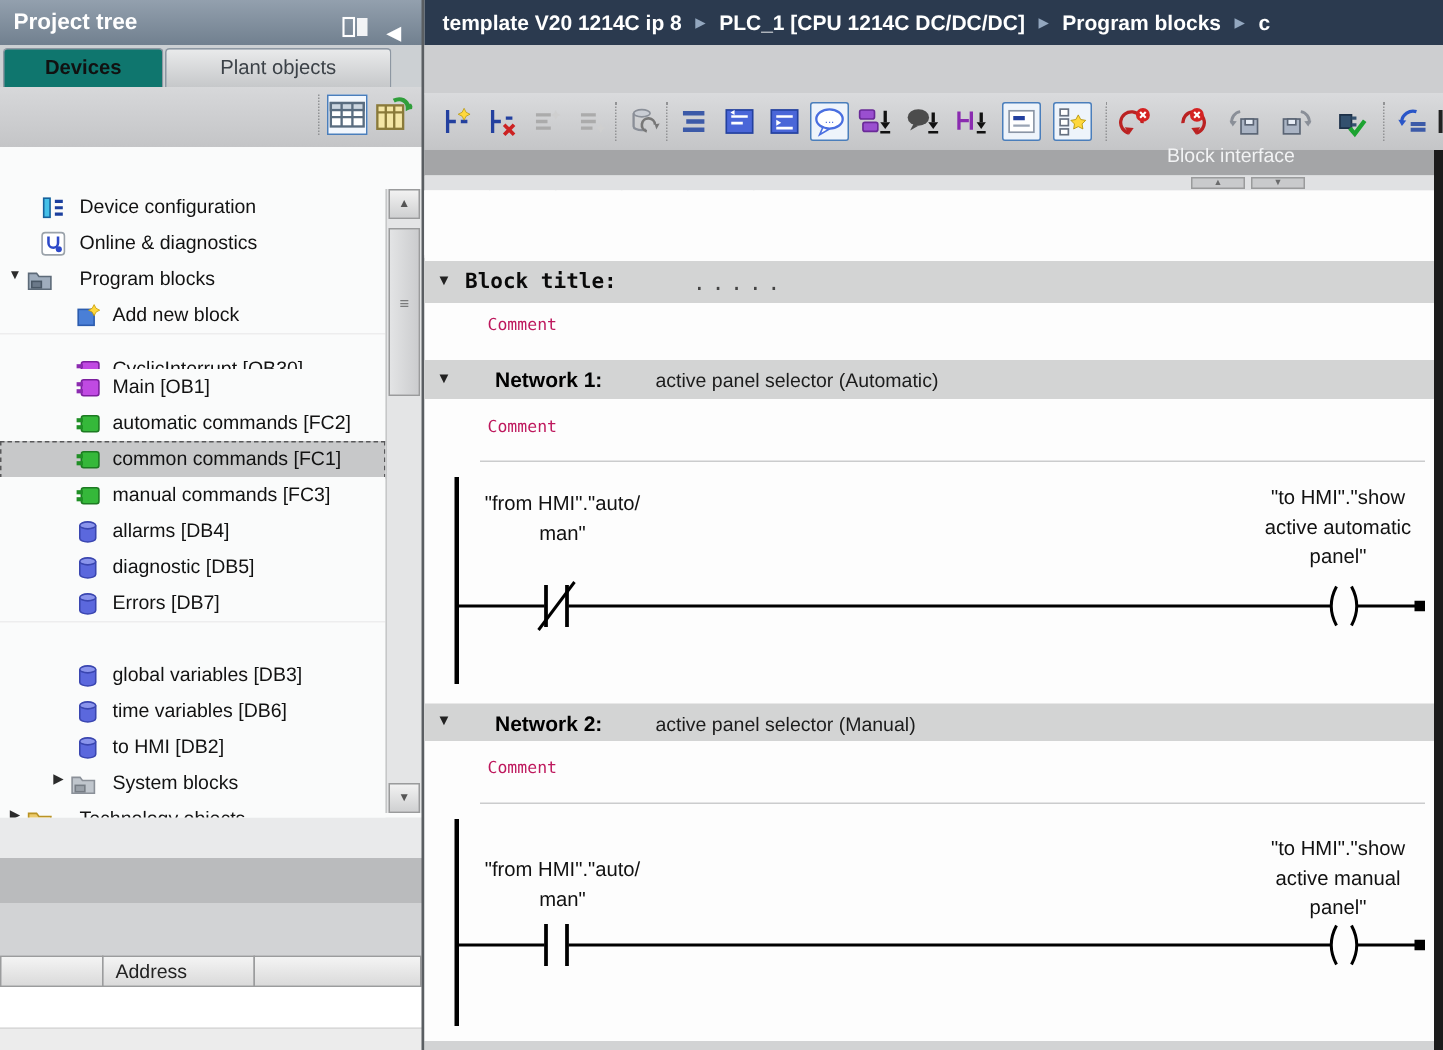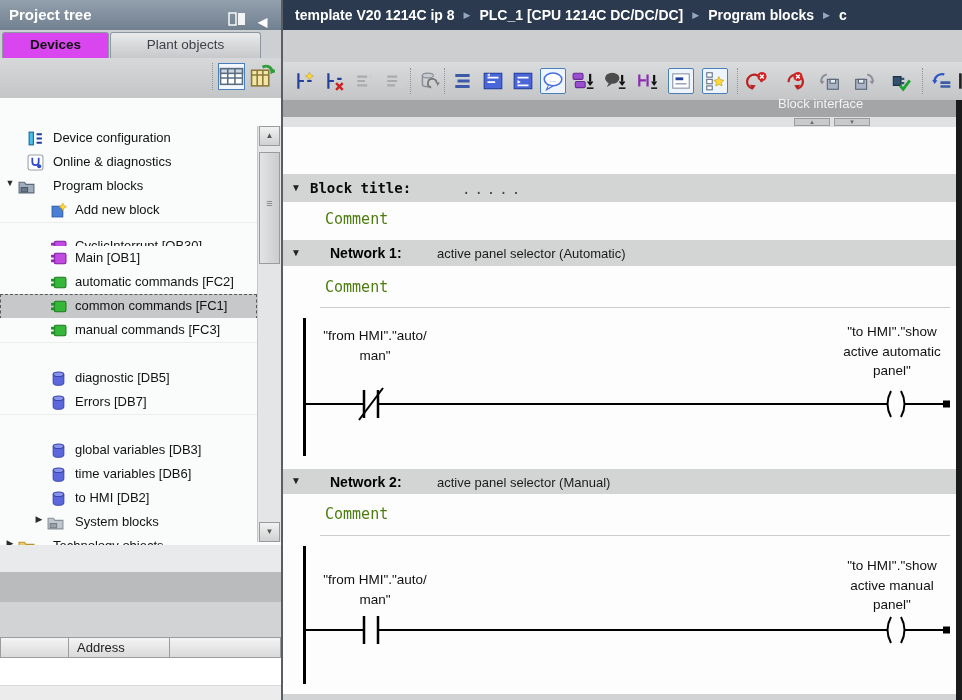--- a/index.html
+++ b/index.html
@@ -7,21 +7,21 @@
        font-family:"Liberation Sans",sans-serif;-webkit-font-smoothing:antialiased;}
   .abs{position:absolute;}
   
   .pt{left:0;top:0;width:282px;height:700px;background:#e9eaeb;}
   .pt-header{left:0;top:0;width:282px;height:30px;background:linear-gradient(#93a0ae,#71808f);
      color:#fff;font-weight:bold;font-size:15px;line-height:30px;padding-left:9px;box-sizing:border-box;}
   .pt-hicon{top:7px;width:20px;height:16px;color:#fff;}
   .pt-tabs{left:0;top:30px;width:282px;height:28px;background:#ccd0d3;border-bottom:1px solid #a9adb1;}
   .tab{top:2px;height:26px;box-sizing:border-box;border:1px solid #8d97a2;border-bottom:none;
      border-radius:3px 3px 0 0;font-size:13.5px;text-align:center;line-height:24px;color:#3c4248;}
-  .tab.active{background:#d946ef;font-weight:bold;color:#111;}
+  .tab.active{background:#0f766e;font-weight:bold;color:#111;}
   .tab.inactive{background:linear-gradient(#e9eaeb,#c6c8ca);}
   .pt-toolbar{left:0;top:58px;width:282px;height:40px;background:linear-gradient(#d7d8da,#c4c5c7);
      border-bottom:1px solid #b4b5b7;}
   .ptb-btn{top:5px;width:27px;height:27px;box-sizing:border-box;border:1px solid transparent;}
   .ptb-btn.sel{border:1px solid #4a7ebb;background:#f2f7fd;}
   .vdots{border-left:1px dotted #909294;width:0;}
   .pt-tree{left:0;top:98px;width:282px;height:447px;background:#fafbfb;overflow:hidden;}
   .trow{position:absolute;left:0;width:257px;height:24px;border-bottom:1px solid #ededee;background:#fafbfb;}
   .trow.sel{background:#c7c8c9;outline:1px dashed #58585a;outline-offset:-1px;}
   .texp{position:absolute;top:4px;font-size:9px;color:#2b2b2b;width:12px;text-align:center;}
@@ -67,21 +67,21 @@
      box-sizing:border-box;font-size:6px;line-height:6px;text-align:center;color:#6a6b6c;}
   .fav{left:283px;top:127px;width:679px;height:44px;background:#fff;border-bottom:1px solid #c6c7c8;}
   .fav-btn{position:absolute;top:0;width:43px;height:43px;border-right:1px solid #dadbdc;background:#fff;}
   .fav-btn svg{width:30px;height:22px;margin:10px auto;display:block;stroke:#1e2a4e;fill:none;stroke-width:1.8;}
   .ed-main{left:283px;top:127px;width:673px;height:567px;background:#fdfdfd;}
   .gray-row{position:absolute;left:283px;width:673px;background:#d3d4d4;}
   .tri{position:absolute;font-size:10px;color:#222;}
   .mono{font-family:"DejaVu Sans Mono","Liberation Mono",monospace;}
   .bt-label{font-weight:bold;font-size:14px;color:#0a0a0a;}
   .bt-dots{font-size:14px;color:#444;letter-spacing:4px;}
-  .comment{position:absolute;left:325px;font-size:15px;color:#4d7c0f;}
+  .comment{position:absolute;left:325px;font-size:11px;color:#be185d;}
   .net-name{position:absolute;font-weight:bold;font-size:14px;color:#000;}
   .net-desc{position:absolute;font-size:13px;color:#1c1c1c;}
   .sepline{position:absolute;left:320px;width:630px;height:1px;background:#cbcccd;}
   .lad-label{position:absolute;font-size:13.5px;line-height:19.5px;color:#111;text-align:center;white-space:pre-line;}
   .strip-right{left:956px;top:100px;width:6px;height:600px;background:#1b1b1b;}
   .ed-bottom{left:283px;top:694px;width:673px;height:6px;background:#d2d3d4;}
 </style>
 </head>
 <body>
 
@@ -210,20 +210,29 @@
       </div>
       <div class="trow" style="top:220px;">
         <span class="ticon" style="left:50px">
             <svg viewBox="0 0 16 16">
               <rect x="4" y="3" width="11" height="10" rx="1.5" fill="#35b83a" stroke="#1d7a22"></rect>
               <rect x="1" y="4.5" width="4" height="2.6" fill="#1f8f25"></rect>
               <rect x="1" y="8.9" width="4" height="2.6" fill="#1f8f25"></rect>
             </svg>
           </span>
         <span class="tlabel" style="left:75px">manual commands [FC3]</span>
+      </div>
+      <div class="trow" style="top:244px;">
+        <span class="ticon" style="left:50px">
+            <svg viewBox="0 0 16 16">
+              <path d="M3 4v8c0 1.4 2.2 2.4 5 2.4s5-1 5-2.4V4" fill="#5b68dd" stroke="#3a46b0"></path>
+              <ellipse cx="8" cy="4" rx="5" ry="2.2" fill="#8a94ec" stroke="#3a46b0"></ellipse>
+            </svg>
+          </span>
+        <span class="tlabel" style="left:75px">allarms [DB4]</span>
       </div>
       <div class="trow" style="top:268px;">
         <span class="ticon" style="left:50px">
             <svg viewBox="0 0 16 16">
               <path d="M3 4v8c0 1.4 2.2 2.4 5 2.4s5-1 5-2.4V4" fill="#5b68dd" stroke="#3a46b0"></path>
               <ellipse cx="8" cy="4" rx="5" ry="2.2" fill="#8a94ec" stroke="#3a46b0"></ellipse>
             </svg>
           </span>
         <span class="tlabel" style="left:75px">diagnostic [DB5]</span>
       </div>

